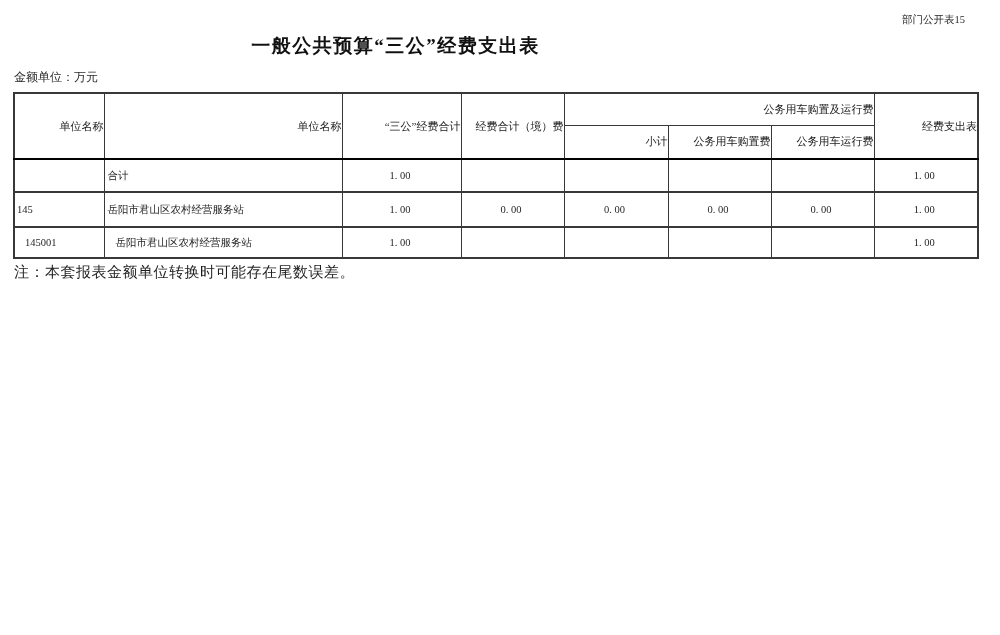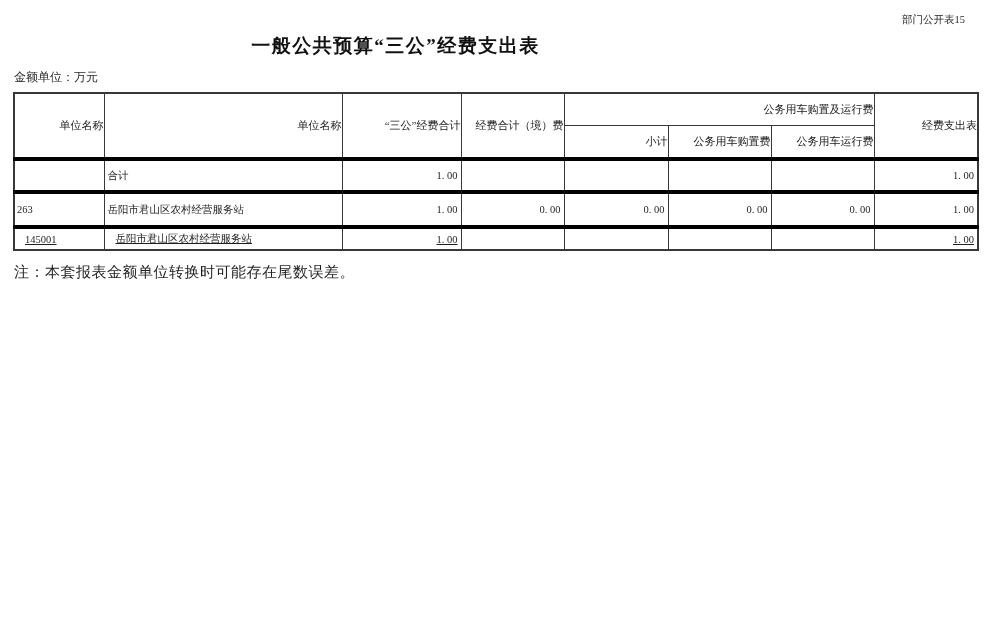--- a/index.html
+++ b/index.html
@@ -44,29 +44,29 @@
     white-space: nowrap;
   }
   .report thead th {
     font-size: 11px; font-weight: normal; text-align: right;
     color: #1a1a1a;
   }
   .report thead tr.h1 { height: 32px; }
   .report thead tr.h2 { height: 34px; }
   .report tbody td {
     font-size: 10.5px; color: #262626;
-    border-top: 4px solid #000000;
+    border-top: 2px solid #000000;
     border-bottom: 2px solid #383838;
   }
   .report tbody tr:nth-child(1) { height: 33px; }
   .report tbody tr:nth-child(2) { height: 35px; }
-  .report tbody tr:nth-child(3) { height: 23px; text-decoration: underline; }
+  .report tbody tr:nth-child(3) { height: 31px; }
   .report td.code { text-align: left; padding-left: 2px; }
   .report td.name { text-align: left; padding-left: 3px; }
-  .report td.num  { text-align: right; padding-right: 3px; }
+  .report td.num  { text-align: center; padding-right: 3px; }
   .report td.code.indent { padding-left: 10px; }
   .report td.name.indent { padding-left: 11px; }
 
   .footnote {
     position: absolute; top: 263px; left: 14px;
     font-size: 15px; color: #1f1f1f; letter-spacing: 0.5px;
   }
 </style>
 </head>
 <body>
@@ -112,21 +112,21 @@
           <td class="code"></td>
           <td class="name">合计</td>
           <td class="num">1. 00</td>
           <td class="num"></td>
           <td class="num"></td>
           <td class="num"></td>
           <td class="num"></td>
           <td class="num">1. 00</td>
         </tr>
         <tr>
-          <td class="code">263</td>
+          <td class="code">145</td>
           <td class="name">岳阳市君山区农村经营服务站</td>
           <td class="num">1. 00</td>
           <td class="num">0. 00</td>
           <td class="num">0. 00</td>
           <td class="num">0. 00</td>
           <td class="num">0. 00</td>
           <td class="num">1. 00</td>
         </tr>
         <tr>
           <td class="code indent">145001</td>

